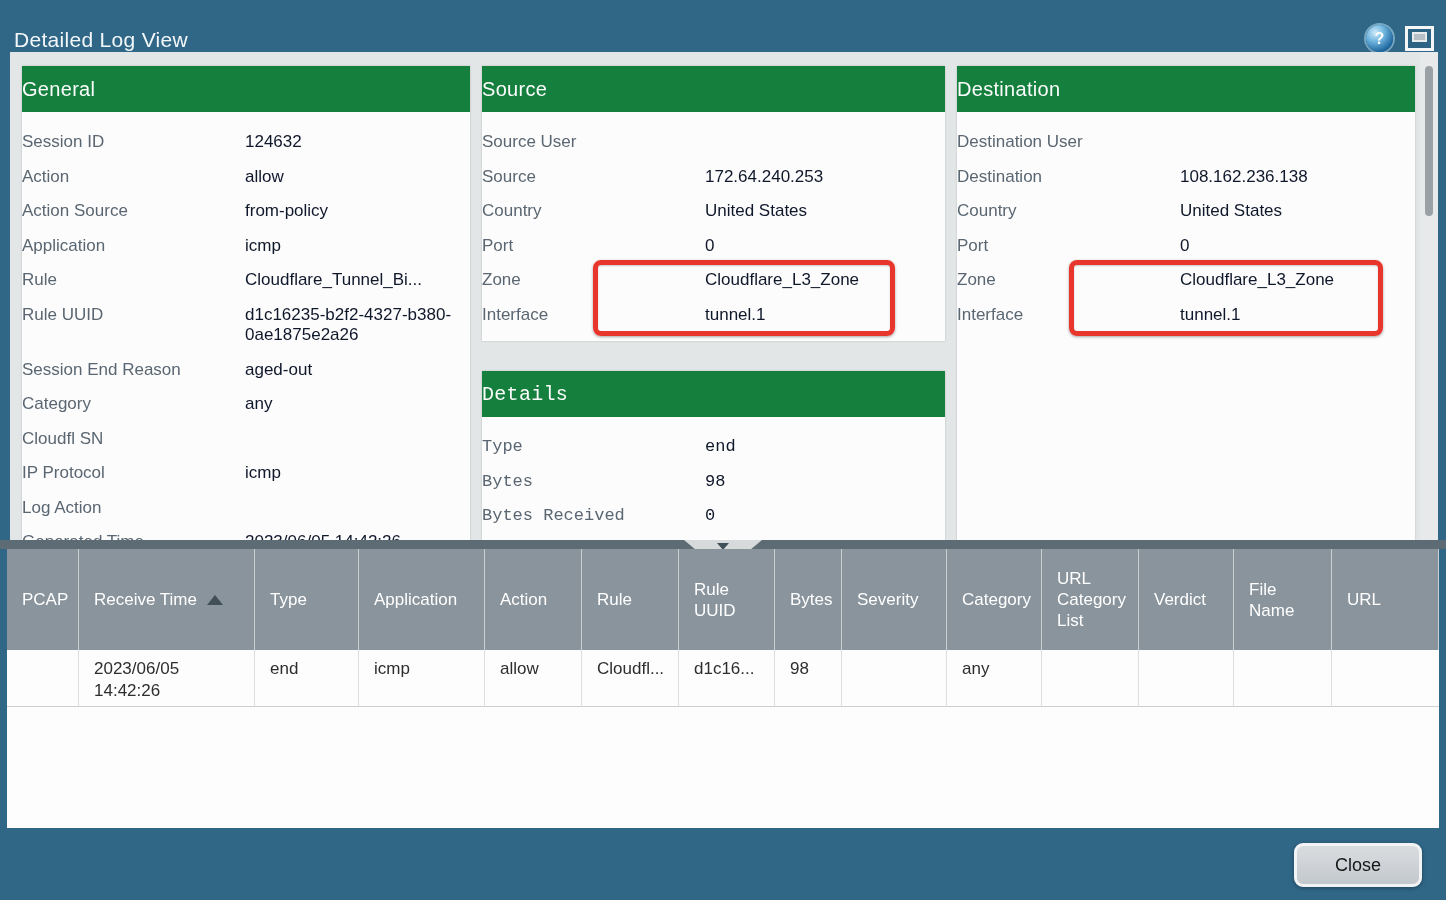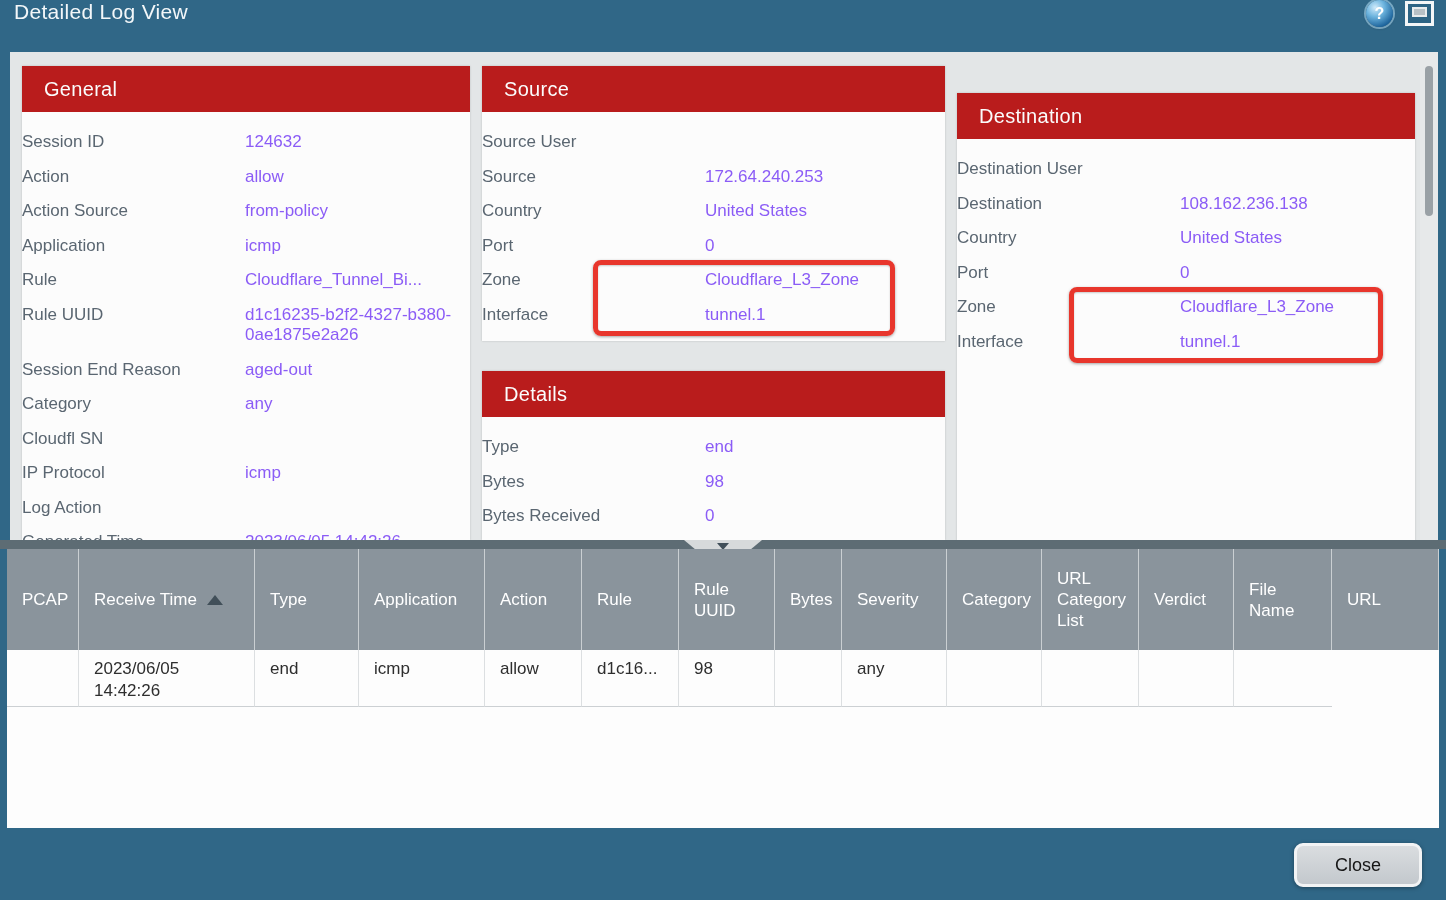--- a/index.html
+++ b/index.html
@@ -2,46 +2,46 @@
 <html><head>
 <meta charset="utf-8">
 <style>
   * { margin:0; padding:0; box-sizing:border-box; }
   html,body { width:1446px; height:900px; }
   body { font-family:"Liberation Sans", sans-serif; }
 
   .dialog { position:relative; width:1446px; height:900px; background:#306787; overflow:hidden; }
 
   
-  .titlebar { position:absolute; top:0; left:0; right:0; height:52px; display:flex; align-items:flex-start; padding:0 12px 0 14px; }
+  .titlebar { position:absolute; top:0; left:0; right:0; height:52px; display:flex; align-items:flex-end; padding:0 12px 0 14px; }
   .titlebar .title { color:#f3f7f9; font-size:21px; letter-spacing:.3px; }
   .titlebar-icons { margin-left:auto; display:flex; align-items:center; gap:12px; }
   .help-icon { width:27px; height:27px; border-radius:50%;
     background: radial-gradient(circle at 34% 28%, #cfeafa 0%, #6db4de 35%, #1d649c 75%, #134d7c 100%);
     box-shadow:0 0 0 2px rgba(180,225,250,.55), 0 1px 3px rgba(0,0,0,.4);
     color:#fff; font-weight:bold; font-size:16px; display:flex; align-items:center; justify-content:center; cursor:pointer; }
   .window-icon { width:29px; height:25px; border:3px solid #f4f6f7; background:#2d6484; display:flex; justify-content:center; cursor:pointer; }
   .window-icon .inner { margin-top:3px; width:15px; height:10px; background:#b7c0c5; border:2px solid #e9eced; }
 
   
   .content { position:absolute; top:52px; left:10px; width:1426px; height:488px; background:#e3e6e7;
     padding:14px 12px 0 12px; display:flex; gap:12px; overflow:hidden; }
   .panel { background:#fcfcfc; position:relative; box-shadow:0 0 2px rgba(0,0,0,.18); }
-  .panel-header { height:46px; background:#b91c1c; color:#fbfcfc; font-size:20px; letter-spacing:.3px;
-    display:flex; align-items:center; padding-left:22px; }
+  .panel-header { height:46px; background:#15803d; color:#fbfcfc; font-size:20px; letter-spacing:.3px;
+    display:flex; align-items:center; }
   .panel-body { padding-top:13px; }
   .frow { display:flex; padding:7px 0; line-height:20.5px; font-size:17px; }
   .flabel { width:206px; color:#5a6671; flex:none; }
-  .fvalue { margin-left:17px; color:#8b5cf6; width:210px; }
+  .fvalue { margin-left:17px; color:#0f172a; width:210px; }
 
   .panel-general { width:448px; height:474px; }
   .col-middle { width:463px; display:flex; flex-direction:column; }
   .panel-source { height:275px; }
-  .panel-details { margin-top:30px; flex:1; }
-  .panel-destination { width:458px; height:474px;margin-top:27px; }
+  .panel-details { margin-top:30px; flex:1;font-family:Liberation Mono, monospace; }
+  .panel-destination { width:458px; height:474px; }
 
   .red-box { position:absolute; border:5px solid #e8362c; border-radius:8px;
     box-shadow:0 1px 3px rgba(0,0,0,.35), inset 0 1px 2px rgba(0,0,0,.2); pointer-events:none; }
   .red-box.src { left:111px; top:194px; width:302px; height:76px; }
   .red-box.dst { left:112px; top:194px; width:314px; height:76px; }
 
   
   .content-scrollbar { position:absolute; top:52px; right:8px; width:18px; height:488px; background:#e7e9ea; }
   .content-scrollbar .thumb { position:absolute; top:14px; left:5px; width:8px; height:150px; background:#9aa1a6; border-radius:4px; cursor:grab; }
 
@@ -279,20 +279,21 @@
         </div>
       <div class="th">
           <span>URL</span>
         </div>
 
       <div class="td"></div>
       <div class="td">2023/06/05 14:42:26</div>
       <div class="td">end</div>
       <div class="td">icmp</div>
       <div class="td">allow</div>
+      <div class="td">Cloudfl...</div>
       <div class="td">d1c16...</div>
       <div class="td">98</div>
       <div class="td"></div>
       <div class="td">any</div>
       <div class="td"></div>
       <div class="td"></div>
       <div class="td"></div>
       <div class="td"></div>
     </div>
   </div>

